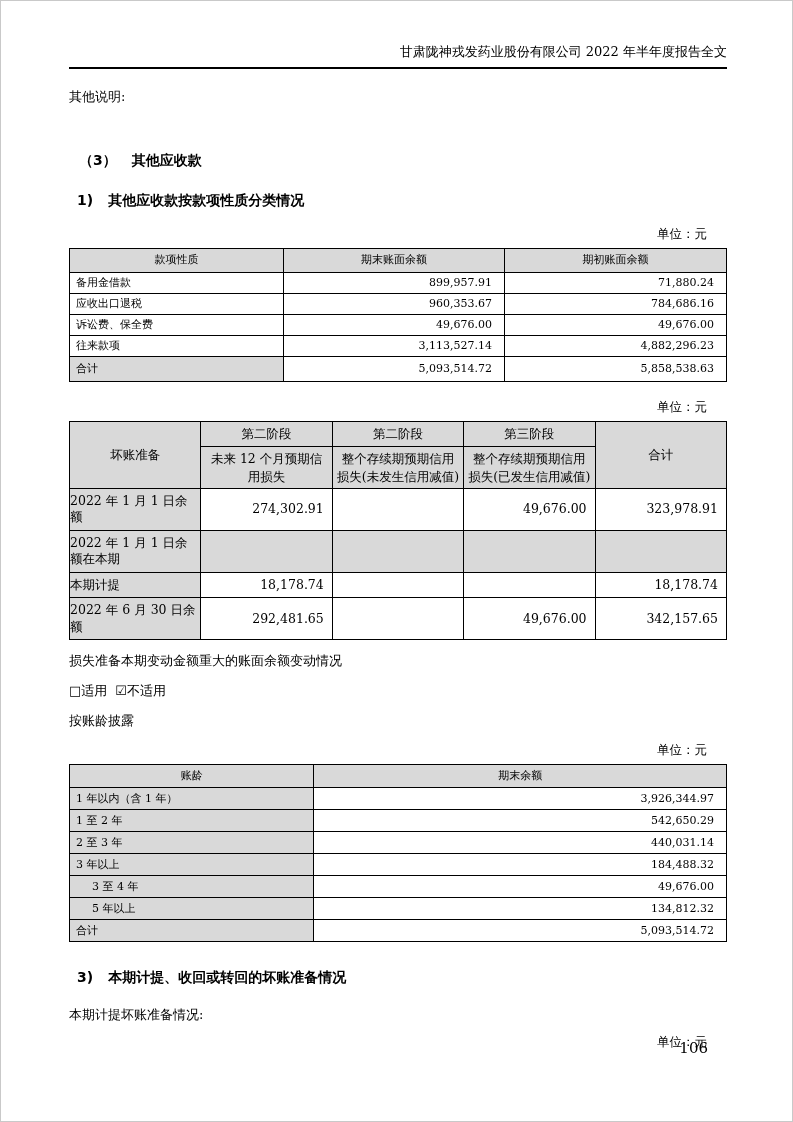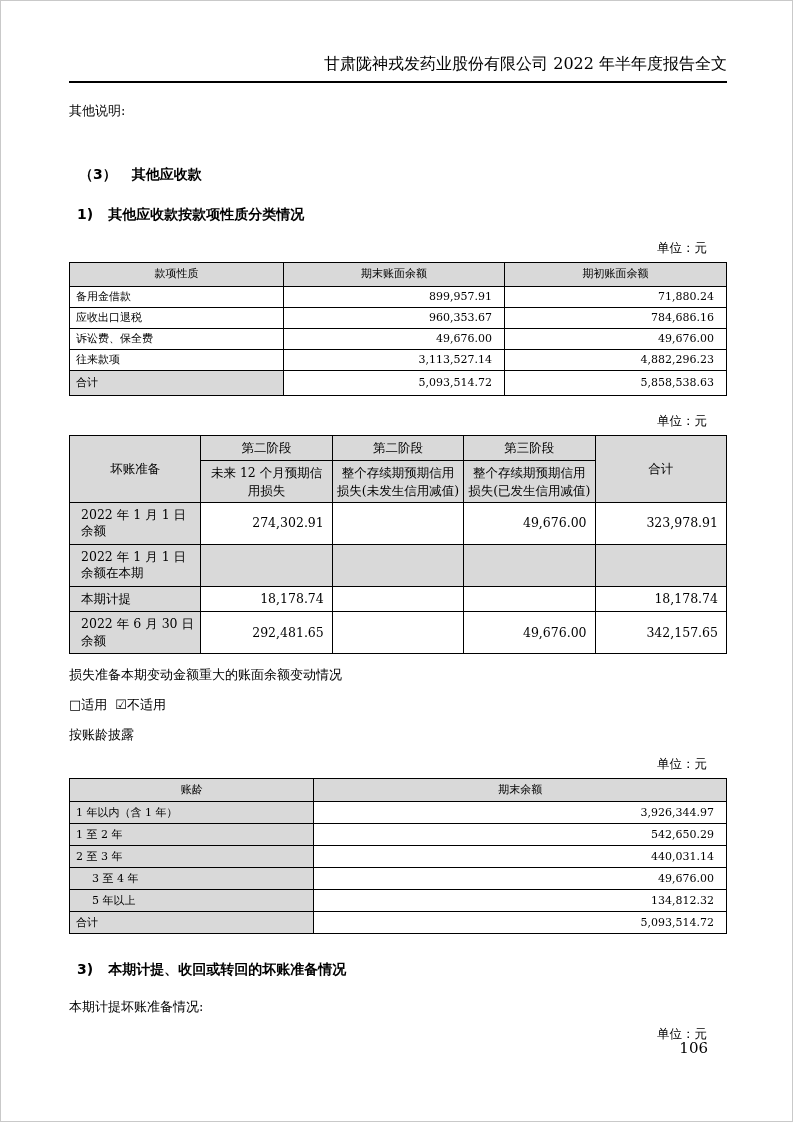--- a/index.html
+++ b/index.html
@@ -9,24 +9,24 @@
     box-sizing: border-box;
     background: #ffffff;
     border: 1px solid #c9c9c9;
     font-family: "DejaVu Serif", "Liberation Serif", serif;
     color: #000;
     font-size: 13px;
     overflow: hidden;
   }
   .body-col { padding: 0 65px 0 68px; }
   .doc-header {
-    padding-top: 53px; padding-bottom: 6px;
+    padding-top: 42px; padding-bottom: 6px;
     border-bottom: 2px solid #000;
     text-align: right;
-    font-size: 16px;
+    font-size: 13px;
   }
   p.note { margin: 20px 0 0 0; line-height: 1.3; }
   h2.sec, h3.sec {
     font-family: "DejaVu Sans", "Liberation Sans", sans-serif;
     font-size: 14px; font-weight: bold;
     margin: 0; line-height: 1.3;
   }
   h2.sec { margin-top: 45px; padding-left: 10px; }
   h3.sec { padding-left: 8px; }
   h3.sub1 { margin-top: 22px; }
@@ -59,21 +59,21 @@
   td.num { text-align: right; padding: 2px 12px 2px 4px; }
   td.shade { background: #d9d9d9; }
   
   table.t1 td { height: 16px; }
   table.t1 tr.total td { height: 20px; }
   
   table.t2 { font-size: 12.5px; }
   table.t2 th.sub { padding: 3px 4px; line-height: 1.38; }
   table.t2 td { padding-top: 4px; padding-bottom: 4px; }
   table.t2 td.num { padding-right: 8px; }
-  table.t2 td.lbl { padding-left: 11px; }
+  table.t2 td.lbl { padding-left: 0; }
   tr.shaded td { background: #d9d9d9; height: 30px; }
   
   table.t3 td { height: 16px; padding-top: 2.5px; padding-bottom: 2.5px; }
   td.indent { padding-left: 22px; }
   .footer-pagenum {
     position: absolute;
     right: 84px; top: 1038px;
     font-size: 15px;
   }
   .checkline { margin-top: 11px; }
@@ -223,20 +223,24 @@
         </tr>
         <tr>
           <td class="lbl shade">1 至 2 年</td>
           <td class="num">542,650.29</td>
         </tr>
         <tr>
           <td class="lbl shade">2 至 3 年</td>
           <td class="num">440,031.14</td>
         </tr>
         <tr>
+          <td class="lbl shade">3 年以上</td>
+          <td class="num">184,488.32</td>
+        </tr>
+        <tr>
           <td class="lbl shade indent">3 至 4 年</td>
           <td class="num">49,676.00</td>
         </tr>
         <tr>
           <td class="lbl shade indent">5 年以上</td>
           <td class="num">134,812.32</td>
         </tr>
         <tr>
           <td class="lbl shade">合计</td>
           <td class="num">5,093,514.72</td>

